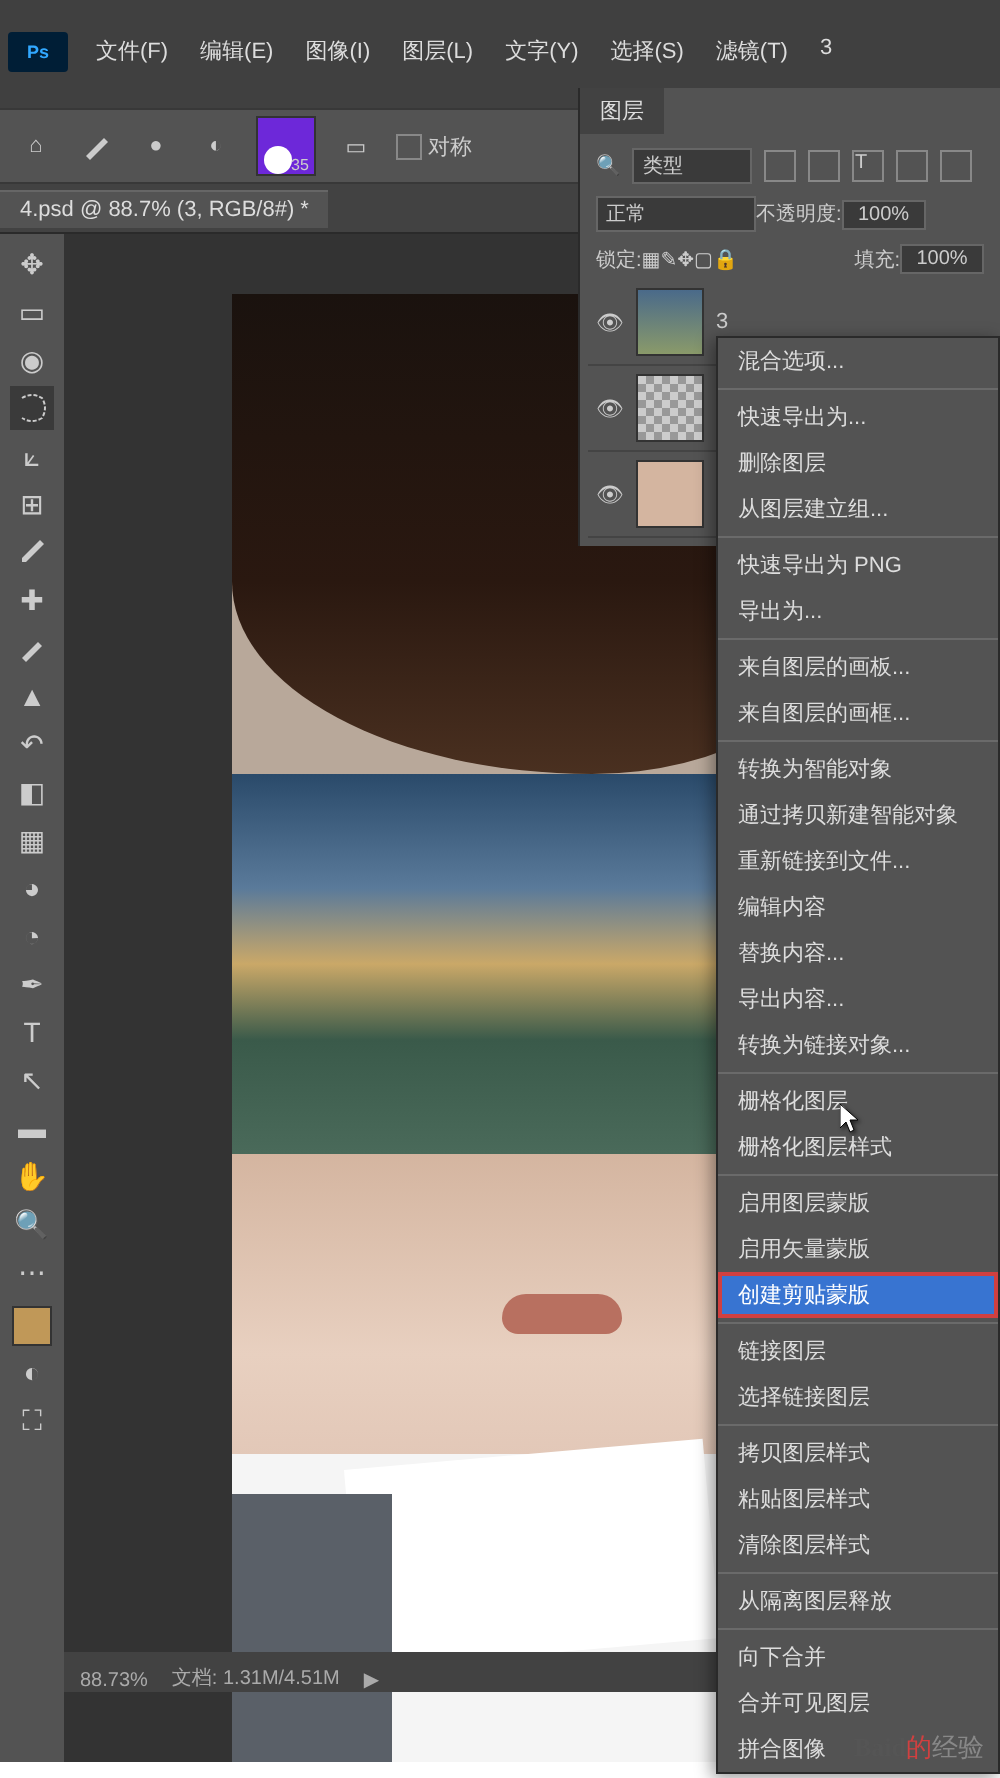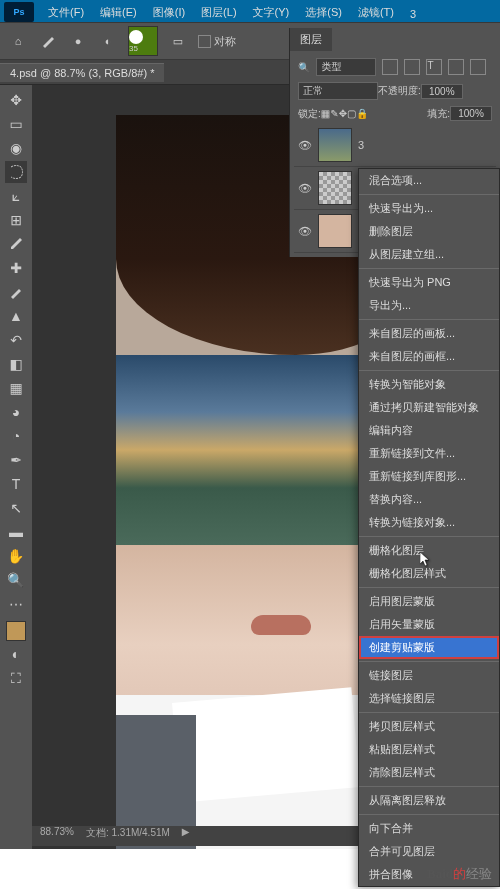--- a/index.html
+++ b/index.html
@@ -1,43 +1,43 @@
 <!DOCTYPE html>
 <html><head>
 <meta charset="utf-8">
 <style>
 body{margin:0;background:#fff;font-family:"Microsoft YaHei",sans-serif;font-size:11px;color:#ccc;overflow:hidden;width:500px;height:889px;position:relative}
 .ps{background:#535353;width:500px;height:846px;position:relative}
-.menubar{background:#0369a1;height:22px;display:flex;align-items:flex-end;padding:0 4px;font-size:11px;color:#ddd;gap:4px}
+.menubar{background:#404040;height:22px;display:flex;align-items:flex-start;padding:16px 4px;font-size:11px;color:#ddd;gap:4px}
 .menubar span{padding:2px 6px;cursor:default}
 .ps-icon{width:18px;height:16px;background:#001e36;color:#31a8ff;font-size:9px;font-weight:bold;display:inline-flex;align-items:center;justify-content:center;border-radius:2px;margin-right:4px}
 .optbar{background:#535353;height:36px;border-top:1px solid #383838;border-bottom:1px solid #383838;display:flex;align-items:center;padding:0 8px;gap:10px}
-.brush-preview{width:28px;height:28px;border:1px solid #333;background:#4d7c0f;display:flex;align-items:flex-start;justify-content:center;flex-direction:column}
+.brush-preview{width:28px;height:28px;border:1px solid #333;background:#6d28d9;display:flex;align-items:flex-end;justify-content:center;flex-direction:row}
 .brush-dot{width:14px;height:14px;background:#fff;border-radius:50%}
 .brush-sz{font-size:8px;color:#ccc}
 .opt-icon{width:20px;height:20px;display:inline-flex;align-items:center;justify-content:center;color:#ccc}
 .chk{width:11px;height:11px;border:1px solid #888;display:inline-block;margin-right:3px;vertical-align:middle}
 .tabbar{background:#424242;height:24px;display:flex;align-items:center;border-bottom:1px solid #2a2a2a}
 .tab{background:#535353;padding:3px 10px;font-size:11px;color:#ddd;border-top:1px solid #666}
 .workspace{display:flex;height:764px}
 .toolcol{width:32px;background:#535353;display:flex;flex-direction:column;align-items:center;padding-top:4px;gap:2px}
 .tool{width:22px;height:22px;display:flex;align-items:center;justify-content:center;color:#ccc;font-size:14px}
 .tool.sel{background:#3a3a3a}
 .swatch{width:18px;height:18px;border:1px solid #333;margin-top:4px}
 .canvas{flex:1;background:#333;position:relative;overflow:hidden;display:flex;align-items:flex-start;justify-content:center}
 .doc{width:300px;height:740px;background:#b8a89a;margin-top:30px;position:relative;overflow:hidden}
 .hair{position:absolute;top:0;left:0;right:0;height:240px;background:linear-gradient(180deg,#1a120e 0%,#2a1810 60%,#4a3020 100%);border-radius:0 0 40% 60% / 0 0 30% 40%}
 .landscape{position:absolute;top:240px;left:0;right:20px;height:190px;background:linear-gradient(180deg,#2a4a6a 0%,#5a7a9a 30%,#caa868 50%,#3a5a4a 70%,#4a6a5a 100%)}
 .face{position:absolute;top:430px;left:0;right:0;height:200px;background:linear-gradient(180deg,#d4b5a0 0%,#e8d0c0 50%,#ddc0b0 100%)}
 .lips{position:absolute;top:500px;left:135px;width:60px;height:20px;background:#b87060;border-radius:30px 30px 20px 20px}
 .shirt{position:absolute;top:580px;left:0;right:0;bottom:0;background:#f5f5f5}
 .collar{position:absolute;top:580px;left:60px;width:180px;height:100px;background:#fff;transform:rotate(-5deg)}
 .suit{position:absolute;top:600px;left:-20px;width:100px;height:200px;background:#5a6068}
-.statusbar{position:absolute;bottom:0;left:32px;right:0;height:20px;background:#424242;display:flex;align-items:flex-start;padding:0 8px;font-size:10px;color:#aaa;gap:12px}
-.panels{position:absolute;top:28px;right:0;width:210px;background:#535353;border-left:1px solid #2a2a2a}
+.statusbar{position:absolute;bottom:0;left:32px;right:0;height:20px;background:#424242;display:flex;align-items:flex-end;padding:0 8px;font-size:10px;color:#aaa;gap:12px}
+.panels{position:absolute;top:44px;right:0;width:210px;background:#535353;border-left:1px solid #2a2a2a}
 .panel-tab{background:#424242;padding:4px 10px;font-size:11px;color:#ddd;display:inline-block}
 .panel-body{background:#535353;padding:4px}
 .filter-row{display:flex;align-items:center;gap:6px;padding:3px 4px;font-size:10px}
 .filter-row .ico{width:14px;height:14px;border:1px solid #888;display:inline-block}
 .blend-row{display:flex;align-items:center;padding:3px 4px;font-size:10px;gap:0}
 .sel-box{background:#3a3a3a;border:1px solid #666;padding:1px 4px;min-width:50px;display:inline-block}
 .pct{background:#3a3a3a;border:1px solid #666;padding:1px 2px;width:36px;display:inline-block;text-align:center}
 .lock-row{display:flex;align-items:center;padding:3px 4px;font-size:10px;gap:0}
 .layer{display:flex;align-items:center;padding:4px;gap:6px;border-bottom:1px solid #444}
 .eye{width:14px;height:14px;display:flex;align-items:center;justify-content:center;font-size:11px}
@@ -204,24 +204,24 @@
       <div class="ctx-item">从图层建立组...</div>
       <div class="ctx-sep"></div>
       <div class="ctx-item">快速导出为 PNG</div>
       <div class="ctx-item">导出为...</div>
       <div class="ctx-sep"></div>
       <div class="ctx-item">来自图层的画板...</div>
       <div class="ctx-item">来自图层的画框...</div>
       <div class="ctx-sep"></div>
       <div class="ctx-item">转换为智能对象</div>
       <div class="ctx-item">通过拷贝新建智能对象</div>
+      <div class="ctx-item">重新链接到文件...</div>
       <div class="ctx-item">编辑内容</div>
-      <div class="ctx-item">重新链接到文件...</div>
-      <div class="ctx-item">重新链接到库图形...</div>
       <div class="ctx-item">替换内容...</div>
+      <div class="ctx-item">导出内容...</div>
       <div class="ctx-item">转换为链接对象...</div>
       <div class="ctx-sep"></div>
       <div class="ctx-item">栅格化图层</div>
       <div class="ctx-item">栅格化图层样式</div>
       <div class="ctx-sep"></div>
       <div class="ctx-item">启用图层蒙版</div>
       <div class="ctx-item">启用矢量蒙版</div>
       <div class="ctx-item hl">创建剪贴蒙版</div>
       <div class="ctx-sep"></div>
       <div class="ctx-item">链接图层</div>

